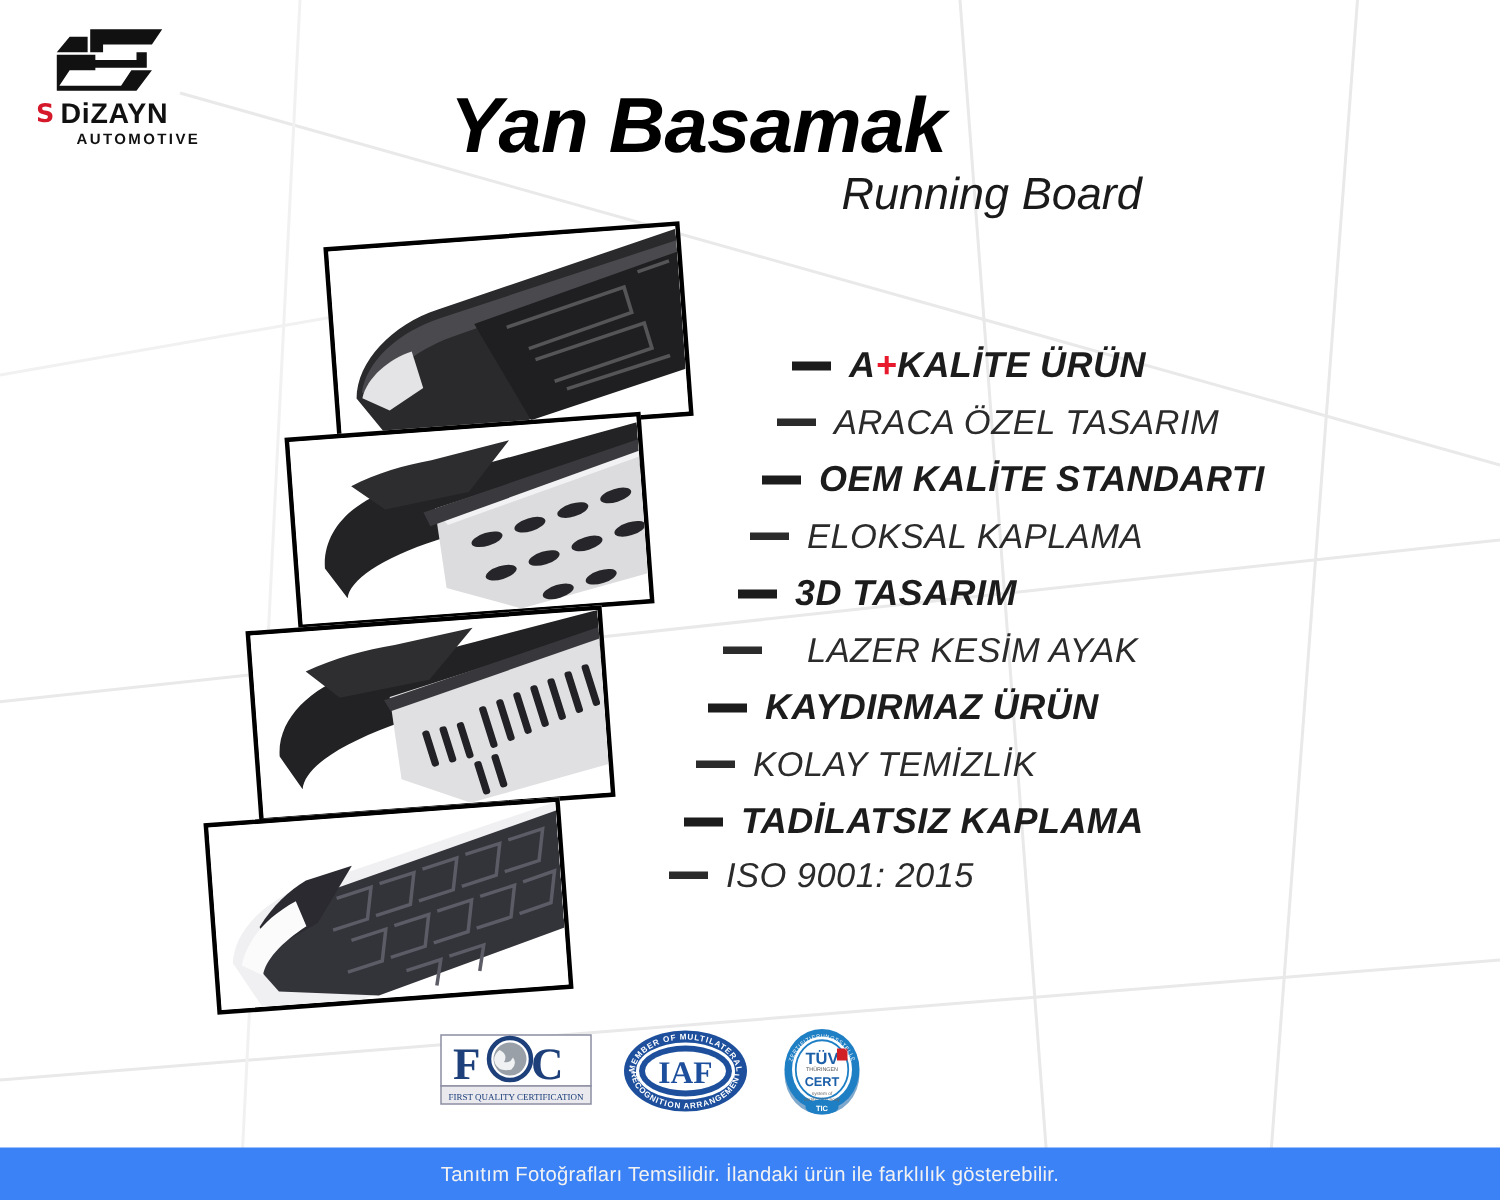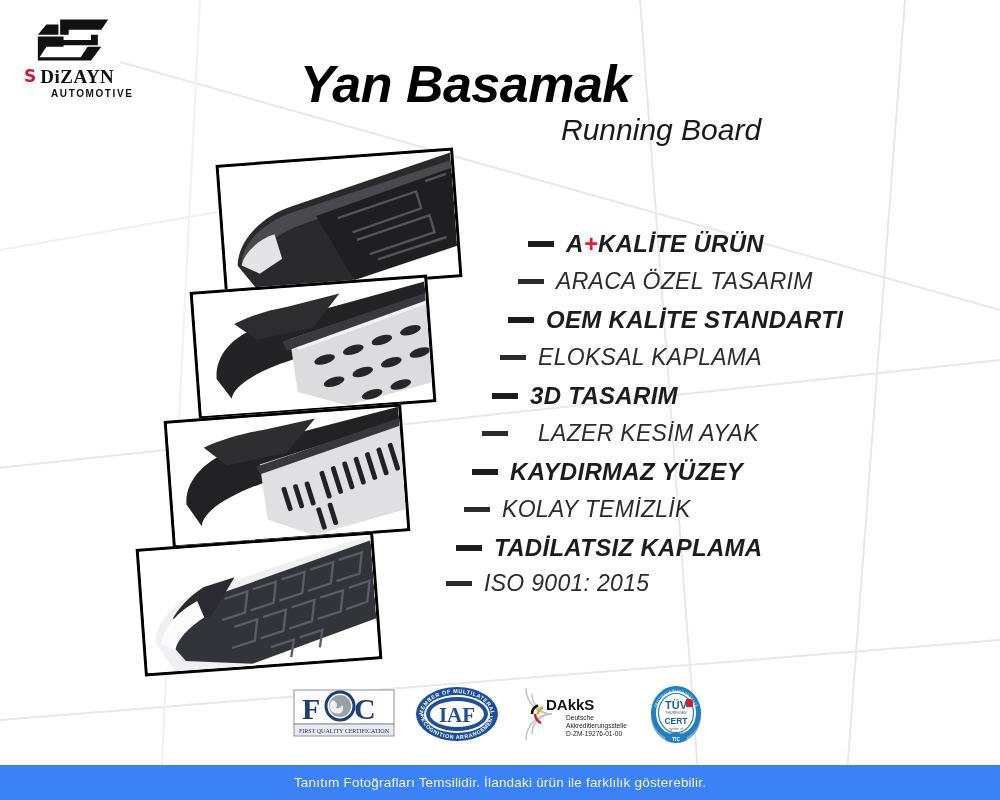--- a/index.html
+++ b/index.html
@@ -18,21 +18,20 @@
   #brand-logo { position:absolute; left:24px; top:16px; width:130px; z-index:5; }
   #brand-mark { width:78px; height:48px; display:block; margin-left:10px; }
   .brand-wordrow { display:flex; align-items:center; gap:5px; margin-top:3px; }
   .brand-s {
     color:#d6182b; font-weight:bold; font-size:17px; line-height:1;
     font-family:"DejaVu Sans", sans-serif; letter-spacing:-1px;
   }
   .brand-word {
     color:#111; font-weight:bold; font-size:19px; line-height:1;
     letter-spacing:0.5px;
-    font-family:Liberation Serif, serif;
   }
   .brand-sub {
     color:#111; font-weight:bold; font-size:10px; letter-spacing:1.6px;
     margin-left:27px; margin-top:2px;
   }
 
   
   #title-main {
     position:absolute; left:300px; top:54px; z-index:5;
     font-size:52px; font-weight:bold; font-style:italic;
@@ -231,21 +230,21 @@
     <span class="feature-text">3D TASARIM</span>
   </div>
 
   <div class="feature-row" style="left:52px; top:202px;gap:18px;">
     <span class="feature-dash"></span>
     <span class="feature-text">LAZER KESİM AYAK</span>
   </div>
 
   <div class="feature-row bold" style="left:42px; top:240px;">
     <span class="feature-dash"></span>
-    <span class="feature-text">KAYDIRMAZ YÜZEY</span>
+    <span class="feature-text">KAYDIRMAZ ÜRÜN</span>
   </div>
 
   <div class="feature-row" style="left:34px; top:278px;">
     <span class="feature-dash"></span>
     <span class="feature-text">KOLAY TEMİZLİK</span>
   </div>
 
   <div class="feature-row bold" style="left:26px; top:316px;">
     <span class="feature-dash"></span>
     <span class="feature-text">TADİLATSIZ KAPLAMA</span>
@@ -283,39 +282,20 @@
       <text font-family="Liberation Sans, sans-serif" font-size="5.4" font-weight="bold" fill="#ffffff" letter-spacing="0.6">
         <textPath href="#iaf-top" startOffset="50%" text-anchor="middle">MEMBER OF MULTILATERAL</textPath>
       </text>
       <path id="iaf-bot" d="M 7 30 A 36 24 0 0 0 79 30" fill="none"></path>
       <text font-family="Liberation Sans, sans-serif" font-size="5.4" font-weight="bold" fill="#ffffff" letter-spacing="0.6">
         <textPath href="#iaf-bot" startOffset="50%" text-anchor="middle">RECOGNITION ARRANGEMENT</textPath>
       </text>
     </svg>
   </div>
 
-  <div class="cert-badge">
-    <svg width="110" height="56" viewBox="0 0 110 56">
-      <g fill="none" stroke="#b9c2cc" stroke-width="1.4">
-        <path d="M34 28 A 26 26 0 0 1 8 2"></path>
-        <path d="M34 28 A 20 20 0 0 1 14 8"></path>
-        <path d="M34 28 A 26 26 0 0 0 8 54"></path>
-        <path d="M34 28 A 20 20 0 0 0 14 48"></path>
-      </g>
-      <g fill="none" stroke-width="2.6">
-        <path d="M14 28 A 9 9 0 0 1 20 19.6" stroke="#111111"></path>
-        <path d="M17 28 A 11 11 0 0 0 23 37" stroke="#d11f26"></path>
-        <path d="M20 28 A 7 7 0 0 1 25 21.6" stroke="#e8a31e"></path>
-      </g>
-      <text x="28" y="24" font-family="Liberation Sans, sans-serif" font-size="15" font-weight="bold" fill="#111111">DAkkS</text>
-      <text x="48" y="34" font-family="Liberation Sans, sans-serif" font-size="6.6" fill="#222222">Deutsche</text>
-      <text x="48" y="42" font-family="Liberation Sans, sans-serif" font-size="6.6" fill="#222222">Akkreditierungsstelle</text>
-      <text x="48" y="50" font-family="Liberation Sans, sans-serif" font-size="6.6" fill="#222222">D-ZM-19276-01-00</text>
-    </svg>
-  </div>
 
   <div class="cert-badge">
     <svg width="60" height="62" viewBox="0 0 60 62">
       <ellipse cx="30" cy="33" rx="25" ry="27" fill="#7fa8cc"></ellipse>
       <ellipse cx="30" cy="30" rx="25" ry="27" fill="#1f7fc4"></ellipse>
       <ellipse cx="30" cy="30" rx="20" ry="22" fill="#ffffff"></ellipse>
       <ellipse cx="30" cy="30" rx="17.5" ry="19.5" fill="none" stroke="#1f7fc4" stroke-width="1.2"></ellipse>
       <text x="30" y="26" text-anchor="middle" font-family="Liberation Sans, sans-serif" font-size="11" font-weight="bold" fill="#1b5fa8">TÜV</text>
       <rect x="40" y="16" width="7" height="8" fill="#d11f26"></rect>
       <text x="30" y="31" text-anchor="middle" font-family="Liberation Sans, sans-serif" font-size="3.6" fill="#555555">THÜRINGEN</text>

